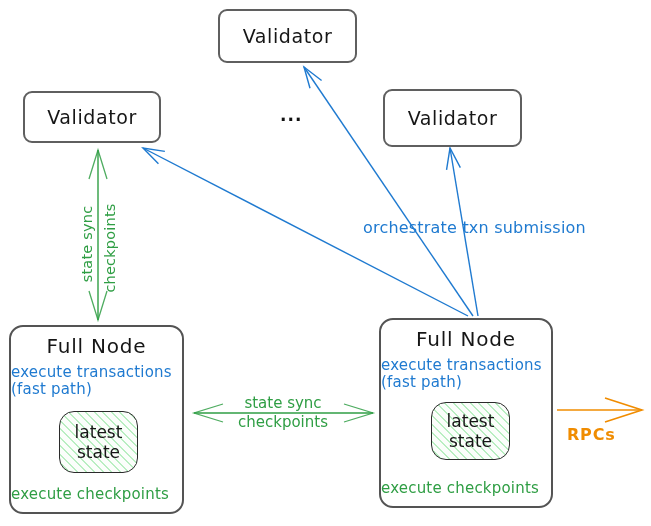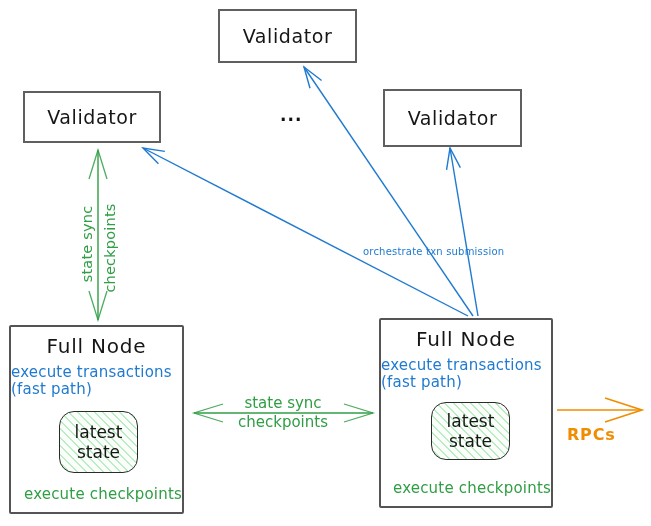--- a/index.html
+++ b/index.html
@@ -13,29 +13,29 @@
   .canvas{
     position:relative;width:651px;height:526px;background:#ffffff;overflow:hidden;
   }
   .arrow-layer{position:absolute;left:0;top:0;width:651px;height:526px;}
   .box{
     position:absolute;background:#ffffff;
     display:flex;align-items:center;justify-content:center;
   }
   .validator{
     border:2px solid var(--validator_border);
-    border-radius:0;
+    border-radius:9px;
     font-size:19px;letter-spacing:0.6px;color:var(--text);
   }
   .validator.v-top{left:218px;top:9px;width:139px;height:54px;}
   .validator.v-left{left:23px;top:91px;width:138px;height:52px;}
   .validator.v-right{left:383px;top:89px;width:139px;height:58px;}
   .fullnode{
     position:absolute;background:#ffffff;border:2px solid var(--node_border);
-    border-radius:2px;
+    border-radius:14px;
   }
   .fullnode.fn-left{left:9px;top:325px;width:175px;height:189px;}
   .fullnode.fn-right{left:379px;top:318px;width:174px;height:190px;}
   .fn-title{
     position:absolute;left:0;right:0;top:7px;text-align:center;
     font-size:20px;letter-spacing:0.8px;color:var(--text);
   }
   .fn-exec{
     position:absolute;left:0;right:0;top:37px;text-align:left;
     font-size:15px;line-height:17px;color:var(--blue);letter-spacing:0.2px;
@@ -46,30 +46,30 @@
     background:
       repeating-linear-gradient(45deg,
         rgba(105,219,124,0.45) 0px, rgba(105,219,124,0.45) 1.2px,
         rgba(255,255,255,0) 1.2px, rgba(255,255,255,0) 6px),
       #fbfefb;
     display:flex;flex-direction:column;align-items:center;justify-content:center;
     font-size:17px;line-height:20px;color:var(--text);text-align:center;
   }
   .fn-right .state-box{left:50px;top:82px;height:58px;}
   .fn-footer{
-    position:absolute;left:0;right:0;bottom:9px;text-align:right;
+    position:absolute;left:0;right:0;bottom:9px;text-align:left;
     font-size:15px;color:var(--green);letter-spacing:0.2px;
   }
   .ellipsis{
     position:absolute;left:280px;top:105px;width:24px;
     font-size:17px;font-weight:bold;color:#111;letter-spacing:1px;
   }
   .lbl{position:absolute;white-space:nowrap;}
   .lbl-orchestrate{
-    left:363px;top:218px;font-size:10px;color:var(--blue);letter-spacing:0.2px;margin-top:28px;
+    left:363px;top:218px;font-size:16px;color:var(--blue);letter-spacing:0.2px;
   }
   .lbl-rpcs{
     left:567px;top:384px;font-size:16px;font-weight:600;color:var(--orange);letter-spacing:0.8px;margin-top:41px;
   }
   .lbl-sync-h{
     left:283px;top:413px;transform:translate(-50%,-50%);
     text-align:center;font-size:15px;line-height:19px;color:var(--green);
   }
   .vtext{
     position:absolute;transform:translate(-50%,-50%) rotate(-90deg);

